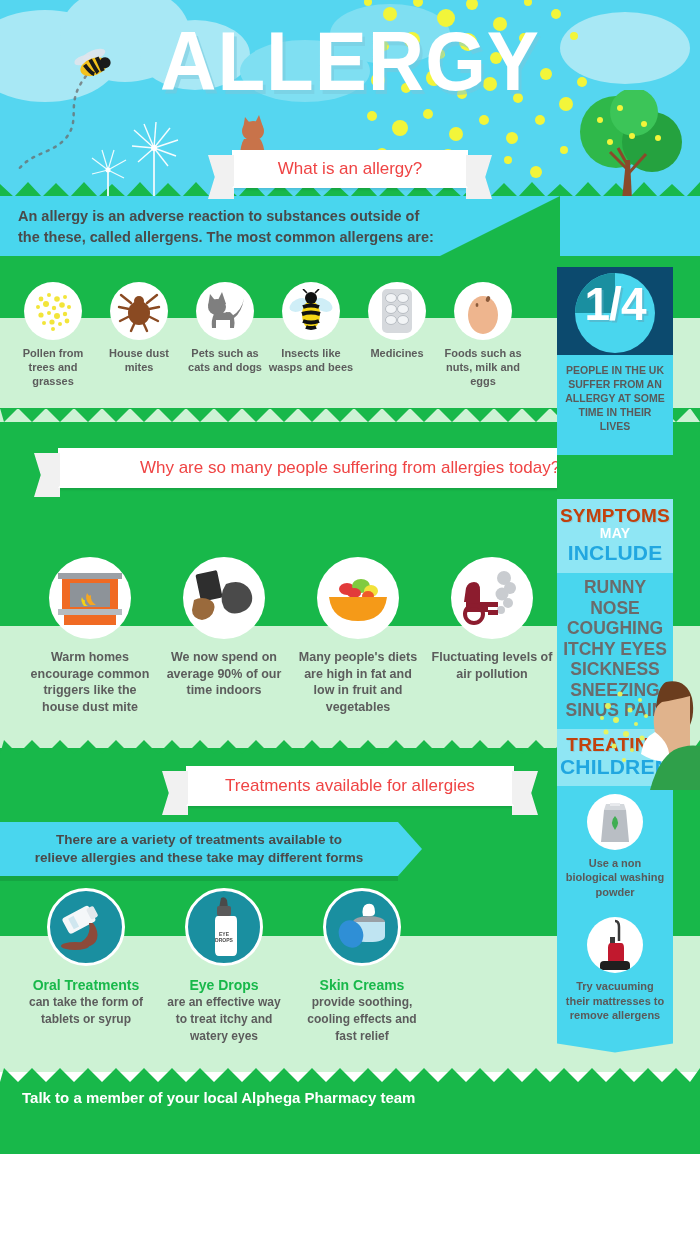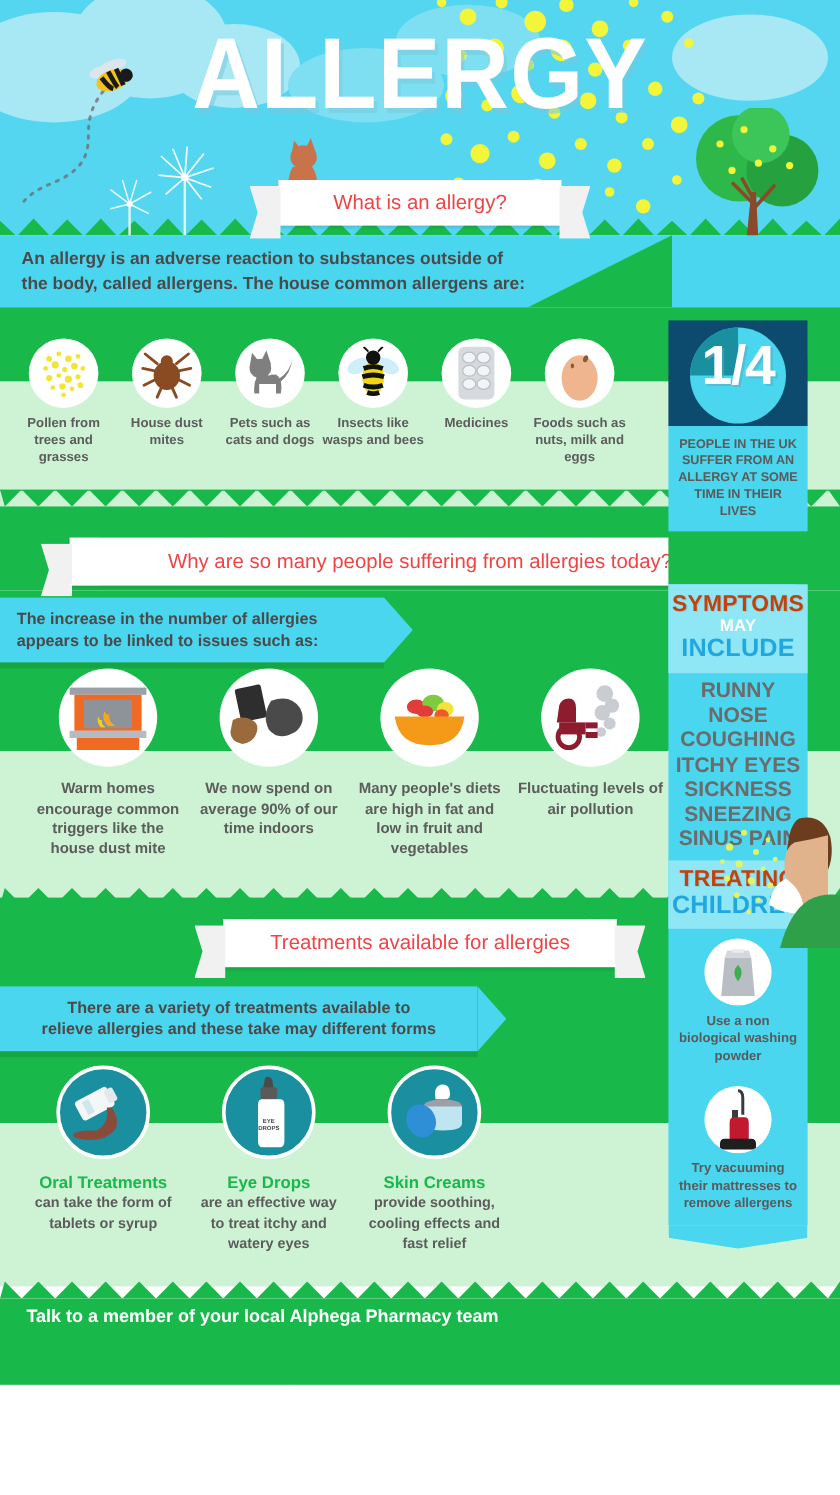--- a/index.html
+++ b/index.html
@@ -120,21 +120,21 @@
               overflow:hidden; }
 
   .stat-top { position:absolute; left:557px; top:267px; width:116px; height:32px;
               background:#8fe6f4; clip-path:polygon(0 100%,100% 0,100% 100%); z-index:11;}
 
   .fraction { width:116px; background:#0c4a6e; text-align:center;
               position:relative; height:88px; }
   .frac-txt { position:absolute; left:0; top:14px; width:116px;
               font-size:46px; font-weight:bold; color:#ffffff; line-height:46px;
               text-shadow:2px 2px 0 rgba(90,170,190,0.55); letter-spacing:-1px; }
-  .uk-cap { background:#49d6ee; text-align:center; padding:8px 8px 10px;
+  .uk-cap { background:#49d6ee; text-align:center; padding:8px 8px 22px;
             font-size:10.5px; line-height:14px; color:#5a5a5a; font-weight:bold; }
 
   .sb-foot { width:116px; height:20px; background:#49d6ee;
              clip-path:polygon(0 0,100% 0,100% 55%,50% 100%,0 55%); }
 
   .footer-txt { position:absolute; left:0; width:560px; text-align:left;
     color:#ffffff; font-weight:bold; font-size:15px; line-height:23px; }
 
   .sneeze-man { position:absolute; left:600px; top:672px; width:100px; height:118px; z-index:13;}
 </style>
@@ -269,21 +269,21 @@
     <div class="tail l"></div>
     <div class="tail r"></div>
     <span>What is an allergy?</span>
     <div class="notch l"></div>
     <div class="notch r"></div>
   </div>
 
   <div class="band" style="top:196px;height:60px;background:#49d6ee;"></div>
   <div style="position:absolute;left:18px;top:206px;width:520px;font-size:14.5px;line-height:21px;font-weight:bold;color:#4a4a4a;z-index:8;">
     <div>An allergy is an adverse reaction to substances outside of</div>
-    <div>the body, called allergens. The house common allergens are:</div>
+    <div>the these, called allergens. The most common allergens are:</div>
   </div>
 
   <div style="position:absolute;left:440px;top:196px;width:120px;height:60px;background:#18b84a;clip-path:polygon(100% 0,100% 100%,0 100%);z-index:7;"></div>
 
   <div class="band green" style="top:256px;height:62px;"></div>
   <div class="band lightgreen" style="top:318px;height:100px;"></div>
   <svg class="zig" style="top:408px;height:14px;" viewBox="0 0 700 14" preserveAspectRatio="none">
     <path d="M0,0 L700,0 L700,14 L690,0 L676,14 L662,0 L648,14 L634,0 L620,14 L606,0 L592,14 L578,0 L564,14 L550,0 L536,14 L522,0 L508,14 L494,0 L480,14 L466,0 L452,14 L438,0 L424,14 L410,0 L396,14 L382,0 L368,14 L354,0 L340,14 L326,0 L312,14 L298,0 L284,14 L270,0 L256,14 L242,0 L228,14 L214,0 L200,14 L186,0 L172,14 L158,0 L144,14 L130,0 L116,14 L102,0 L88,14 L74,0 L60,14 L46,0 L32,14 L18,0 L4,14 L0,0 Z" fill="#18b84a"></path>
     <rect x="0" y="0" width="700" height="1" fill="#18b84a"></rect>
   </svg>
@@ -393,26 +393,20 @@
   <div class="band green" style="top:422px;height:70px;"></div>
   <div class="ribbon" style="left:58px;top:448px;width:584px;height:40px;font-size:17px;">
     <div class="tail l"></div>
     <div class="tail r"></div>
     <span>Why are so many people suffering from allergies today?</span>
     <div class="notch l" style="height:40px;"></div>
     <div class="notch r" style="height:40px;"></div>
   </div>
 
   <div class="band green" style="top:492px;height:68px;"></div>
-  <div class="cyanbar" style="left:0;top:498px;width:320px;height:54px;">
-    <div class="point"></div>
-    <div class="shadow"></div>
-    <div>The increase in the number of allergies</div>
-    <div>appears to be linked to issues such as:</div>
-  </div>
 
   <div class="band green" style="top:560px;height:66px;"></div>
   <div class="band lightgreen" style="top:626px;height:122px;"></div>
 
   <div class="icon-row" id="cause-row" style="left:28px;top:557px;gap:10px;">
       <div class="item">
         <div class="ccirc">
           <svg width="68" height="58" viewBox="0 0 68 58">
             <rect x="2" y="4" width="64" height="6" fill="#9aa0a6"></rect>
             <rect x="6" y="10" width="56" height="30" fill="#f06a23"></rect>

